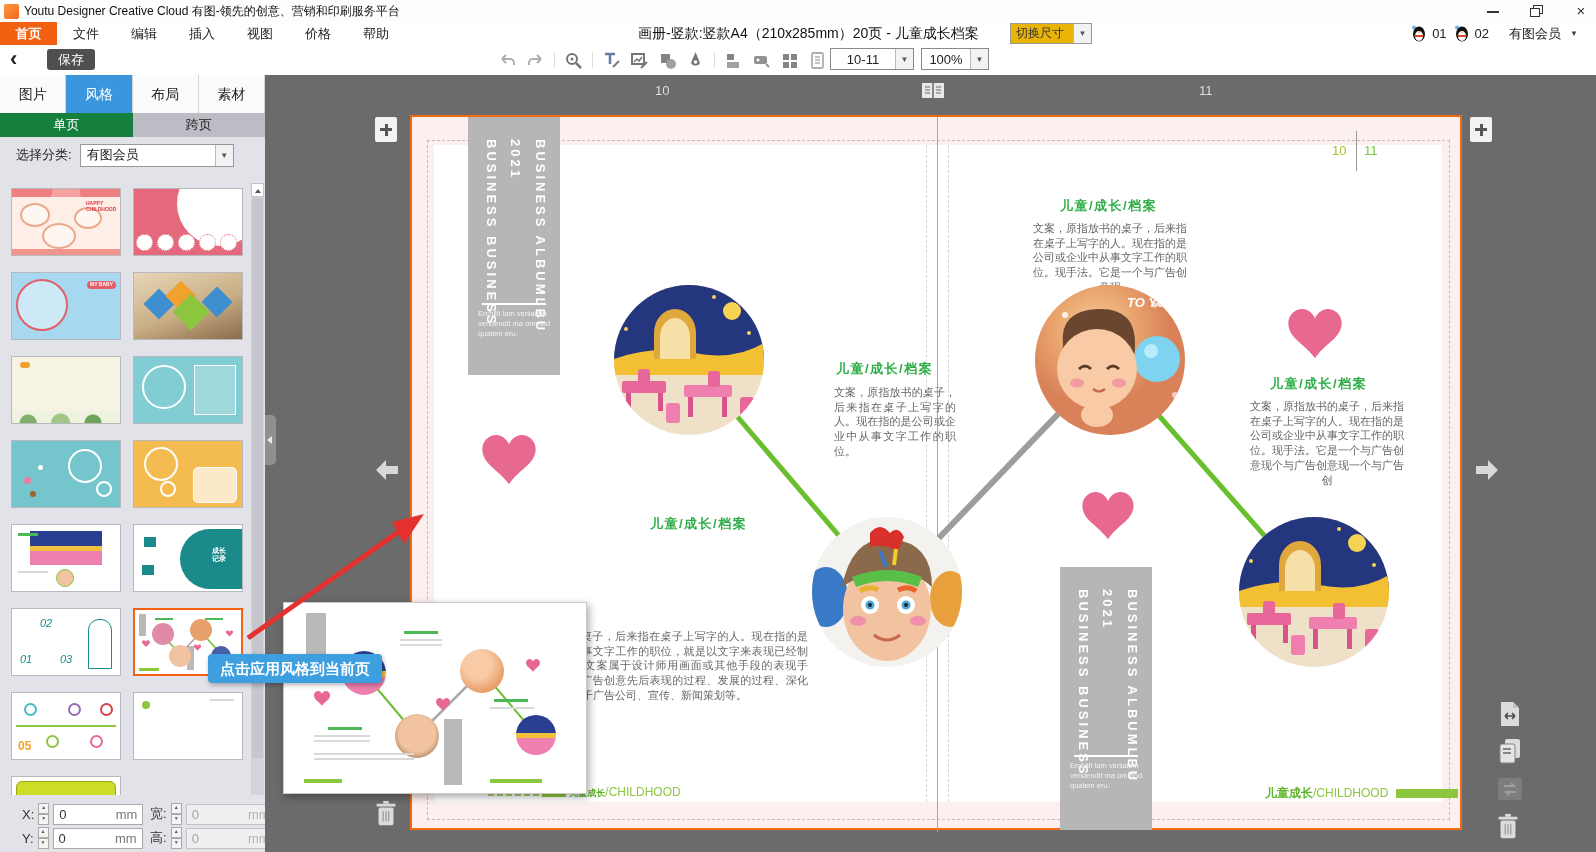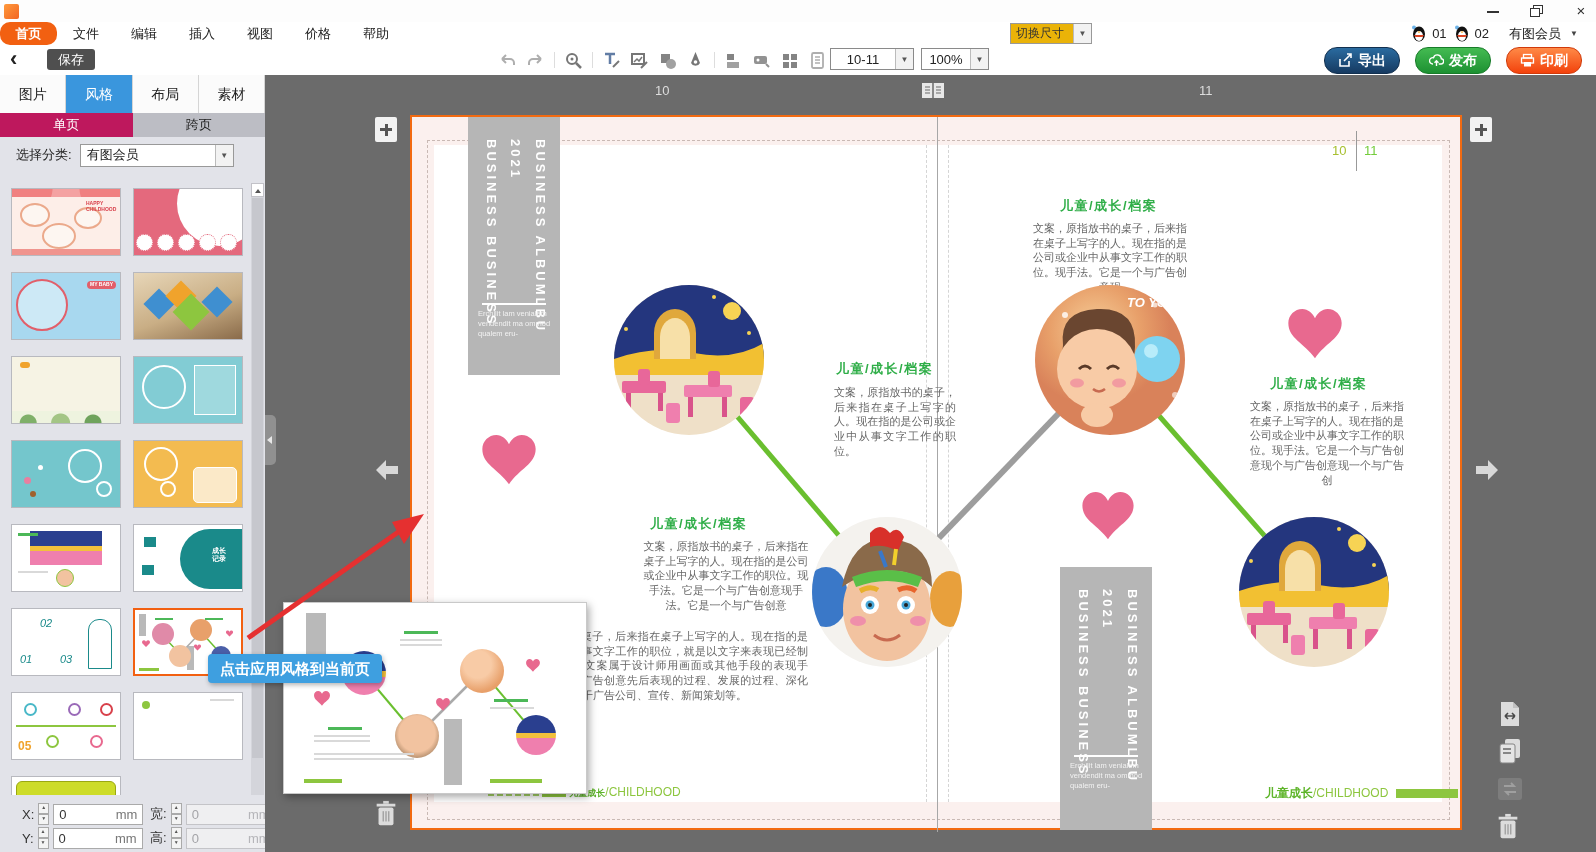--- a/index.html
+++ b/index.html
@@ -14,21 +14,21 @@
   .wincontrols{position:absolute;right:8px;top:0;height:22px;display:flex;align-items:center;gap:30px;}
   .winbtn{width:14px;height:12px;position:relative;cursor:pointer;}
   .win-min::after{content:"";position:absolute;left:1px;right:1px;top:6px;border-top:2px solid #333;}
   .win-restore::after{content:"";position:absolute;left:0;top:3px;width:8px;height:7px;border:1.5px solid #333;background:#fff;}
   .win-restore::before{content:"";position:absolute;left:3px;top:0;width:8px;height:7px;border:1.5px solid #333;}
   .win-close{font-size:15px;color:#333;line-height:12px;text-align:center;}
 
   
   .menubar{position:absolute;left:0;top:22px;width:1596px;height:23px;background:#fff;}
   .menus{display:flex;height:23px;}
-  .menu-item{height:23px;line-height:23px;width:58px;text-align:center;font-size:13px;color:#222;cursor:pointer;border-radius:10px;}
+  .menu-item{height:23px;line-height:23px;width:58px;text-align:center;font-size:13px;color:#222;cursor:pointer;}
   .menu-item.active{background:#f26011;color:#fff;width:57px;font-weight:bold;}
   .doc-title{position:absolute;left:638px;top:3px;font-size:14px;color:#111;}
   .size-dd{position:absolute;left:1010px;top:1px;width:80px;height:19px;border:1px solid #999;background:#eab308;display:flex;align-items:center;font-size:12px;color:#333;}
   .size-dd span{flex:1;padding-left:5px;}
   .dd-btn{width:17px;height:100%;border-left:1px solid #bbb;background:#f2f2f2;font-size:8px;color:#555;display:flex;align-items:center;justify-content:center;}
   .qq-area{position:absolute;right:18px;top:0;height:23px;display:flex;align-items:center;gap:6px;font-size:13px;color:#222;}
   .penguin{width:16px;height:17px;display:inline-block;}
   .member{margin-left:14px;}
   .member-arrow{font-size:8px;color:#444;margin-left:3px;}
 
@@ -52,21 +52,21 @@
   .btn-print{background:linear-gradient(#ff8a47,#f2420c);border:1px solid #d03a0a;}
   .bicon{width:15px;height:15px;}
 
   
   .sidebar{position:absolute;left:0;top:75px;width:265px;height:777px;background:#e2e3e9;overflow:hidden;}
   .side-tabs{display:flex;height:38px;background:#fbfbfb;}
   .side-tab{flex:1;text-align:center;line-height:38px;font-size:14px;color:#222;border-right:1px solid #d5d5d5;cursor:pointer;background:#fbfbfb;}
   .side-tab.active{background:#3a96dd;color:#fff;}
   .sub-tabs{display:flex;height:24px;}
   .sub-tab{flex:1;text-align:center;line-height:24px;font-size:13px;cursor:pointer;}
-  .sub-single{background:#be185d;color:#fff;}
+  .sub-single{background:#15803d;color:#fff;}
   .sub-spread{background:#bcbdc4;color:#222;}
   .cat-row{height:36px;display:flex;align-items:center;padding-left:16px;font-size:13px;color:#222;}
   .cat-dd{width:152px;height:21px;margin-left:8px;border:1px solid #999;background:#fff;display:flex;align-items:center;font-size:13px;}
   .cat-dd span{flex:1;padding-left:6px;}
   .thumbs{position:absolute;left:11px;top:113px;width:232px;display:grid;grid-template-columns:110px 110px;grid-auto-rows:68px;column-gap:12px;row-gap:16px;}
   .thumb{position:relative;border:1px solid #b8b9bf;background:#fff;box-sizing:border-box;cursor:pointer;overflow:hidden;}
   .thumb.selected{border:2px solid #f26011;}
   .scrollbar{position:absolute;right:1px;top:108px;width:13px;height:612px;background:#d4d5db;}
   .scroll-up{position:absolute;top:0;left:0;width:13px;height:14px;background:#fff;border:1px solid #c2c2c8;box-sizing:border-box;}
   .scroll-up::after{content:"";position:absolute;left:3px;top:5px;border-left:3px solid transparent;border-right:3px solid transparent;border-bottom:4px solid #555;}
@@ -174,37 +174,39 @@
   .t16 .block{position:absolute;left:4px;top:4px;right:4px;height:58px;background:#cddc29;border-radius:6px;border:1px solid #9aa812;}
   .minidot{position:absolute;border-radius:50%;}
 </style>
 </head>
 <body>
 
 <div class="app">
 
   <div class="titlebar">
     <div class="appicon"></div>
+    <div class="apptitle">Youtu Designer Creative Cloud 有图-领先的创意、营销和印刷服务平台</div>
     <div class="wincontrols">
       <div class="winbtn win-min"></div>
       <div class="winbtn win-restore"></div>
       <div class="winbtn win-close">×</div>
     </div>
   </div>
 
   <div class="menubar">
     <div class="menus">
       <div class="menu-item active">首页</div>
       <div class="menu-item">文件</div>
       <div class="menu-item">编辑</div>
       <div class="menu-item">插入</div>
       <div class="menu-item">视图</div>
       <div class="menu-item">价格</div>
       <div class="menu-item">帮助</div>
     </div>
+    <div class="doc-title">画册-竖款:竖款A4（210x285mm）20页 - 儿童成长档案</div>
     <div class="size-dd">
       <span>切换尺寸</span>
       <div class="dd-btn">▼</div>
     </div>
     <div class="qq-area">
       <svg class="penguin" viewBox="0 0 16 17">
           <circle cx="4" cy="2.5" r="2" fill="#6db3e8"></circle>
           <ellipse cx="9" cy="9" rx="6" ry="7.5" fill="#111"></ellipse>
           <ellipse cx="9" cy="11" rx="4" ry="5" fill="#fff"></ellipse>
           <path d="M4,10 h10 l-1.4,2 h-7.2z" fill="#d42"></path>
@@ -281,44 +283,20 @@
           <line x1="7" y1="12" x2="12" y2="12" stroke="#9a9a9a" stroke-width="1.5"></line>
         </svg>
     </div>
     <div class="dd page-dd">
       <div class="val">10-11</div>
       <div class="dd-btn">▼</div>
     </div>
     <div class="dd zoom-dd">
       <div class="val">100%</div>
       <div class="dd-btn">▼</div>
-    </div>
-    <div class="actions">
-      <div class="action-btn btn-export">
-        <svg class="bicon" viewBox="0 0 15 15">
-            <path d="M2,6 v7 h9 v-5" stroke="#fff" stroke-width="1.6" fill="none"></path>
-            <path d="M6,8 L13,1 M9,1 h4 v4" stroke="#fff" stroke-width="1.6" fill="none"></path>
-          </svg>
-        <span>导出</span>
-      </div>
-      <div class="action-btn btn-publish">
-        <svg class="bicon" viewBox="0 0 15 15">
-            <path d="M4,11 a3.2,3.2 0 1 1 .5,-6.3 a4,4 0 0 1 7.8,1 a2.6,2.6 0 0 1 -.6,5.3 h-2" stroke="#fff" stroke-width="1.4" fill="none"></path>
-            <path d="M7.5,13 V8 M5.5,9.8 L7.5,7.8 L9.5,9.8" stroke="#fff" stroke-width="1.4" fill="none"></path>
-          </svg>
-        <span>发布</span>
-      </div>
-      <div class="action-btn btn-print">
-        <svg class="bicon" viewBox="0 0 15 15">
-            <rect x="3.5" y="1.5" width="8" height="3.5" stroke="#fff" stroke-width="1.3" fill="none"></rect>
-            <rect x="1.5" y="5" width="12" height="5" stroke="#fff" stroke-width="1.3" fill="none"></rect>
-            <rect x="4" y="9" width="7" height="4.5" fill="#fff"></rect>
-          </svg>
-        <span>印刷</span>
-      </div>
     </div>
   </div>
 
   <div class="sidebar">
     <div class="side-tabs">
       <div class="side-tab">图片</div>
       <div class="side-tab active">风格</div>
       <div class="side-tab">布局</div>
       <div class="side-tab">素材</div>
     </div>
@@ -564,21 +542,20 @@
           <path d="M23.6,0c-3.4,0-6.3,2.7-7.6,5.6C14.7,2.7,11.8,0,8.4,0C3.8,0,0,3.8,0,8.4c0,9.4,9.5,11.9,16,21.2c6.1-9.3,16-12.1,16-21.2C32,3.8,28.2,0,23.6,0z" fill="#e8698f"></path>
         </svg>
       <svg class="heart" style="left:670px;top:375px;" width="52" height="48" viewBox="0 0 32 30">
           <path d="M23.6,0c-3.4,0-6.3,2.7-7.6,5.6C14.7,2.7,11.8,0,8.4,0C3.8,0,0,3.8,0,8.4c0,9.4,9.5,11.9,16,21.2c6.1-9.3,16-12.1,16-21.2C32,3.8,28.2,0,23.6,0z" fill="#e8698f"></path>
         </svg>
 
       <div class="sec-title" style="left:424px;top:243px;">儿童/成长/档案</div>
       <div class="para" style="left:422px;top:268px;width:122px;">文案，原指放书的桌子，后来指在桌子上写字的人。现在指的是公司或企业中从事文字工作的职位。</div>
 
       <div class="sec-title" style="left:238px;top:398px;">儿童/成长/档案</div>
-      <div class="para center" style="left:228px;top:422px;width:172px;">文案，原指放书的桌子，后来指在桌子上写字的人。现在指的是公司或企业中从事文字工作的职位。现手法。它是一个与广告创意现手法。它是一个与广告创意</div>
 
       <div class="para indent" style="left:90px;top:512px;width:306px;">原指放书的桌子，后来指在桌子上写字的人。现在指的是公司或企业中从事文字工作的职位，就是以文字来表现已经制定的创意策略。文案属于设计师用画面或其他手段的表现手法。它是一个与广告创意先后表现的过程、发展的过程、深化的过程。 多存在于广告公司、宣传、新闻策划等。</div>
 
       <div class="photo" style="left:400px;top:400px;width:150px;height:150px;">
         <svg width="150" height="150" viewBox="0 0 150 150">
           <rect width="150" height="150" fill="#f4f2ee"></rect>
           <ellipse cx="14" cy="80" rx="22" ry="30" fill="#3a78c8"></ellipse>
           <ellipse cx="138" cy="82" rx="20" ry="28" fill="#e8a03c"></ellipse>
           <ellipse cx="75" cy="92" rx="44" ry="52" fill="#f2c3a0"></ellipse>
           <path d="M30,70 Q40,18 80,22 Q120,26 120,70 Q100,52 75,54 Q50,56 30,70 Z" fill="#8a6a4a"></path>

